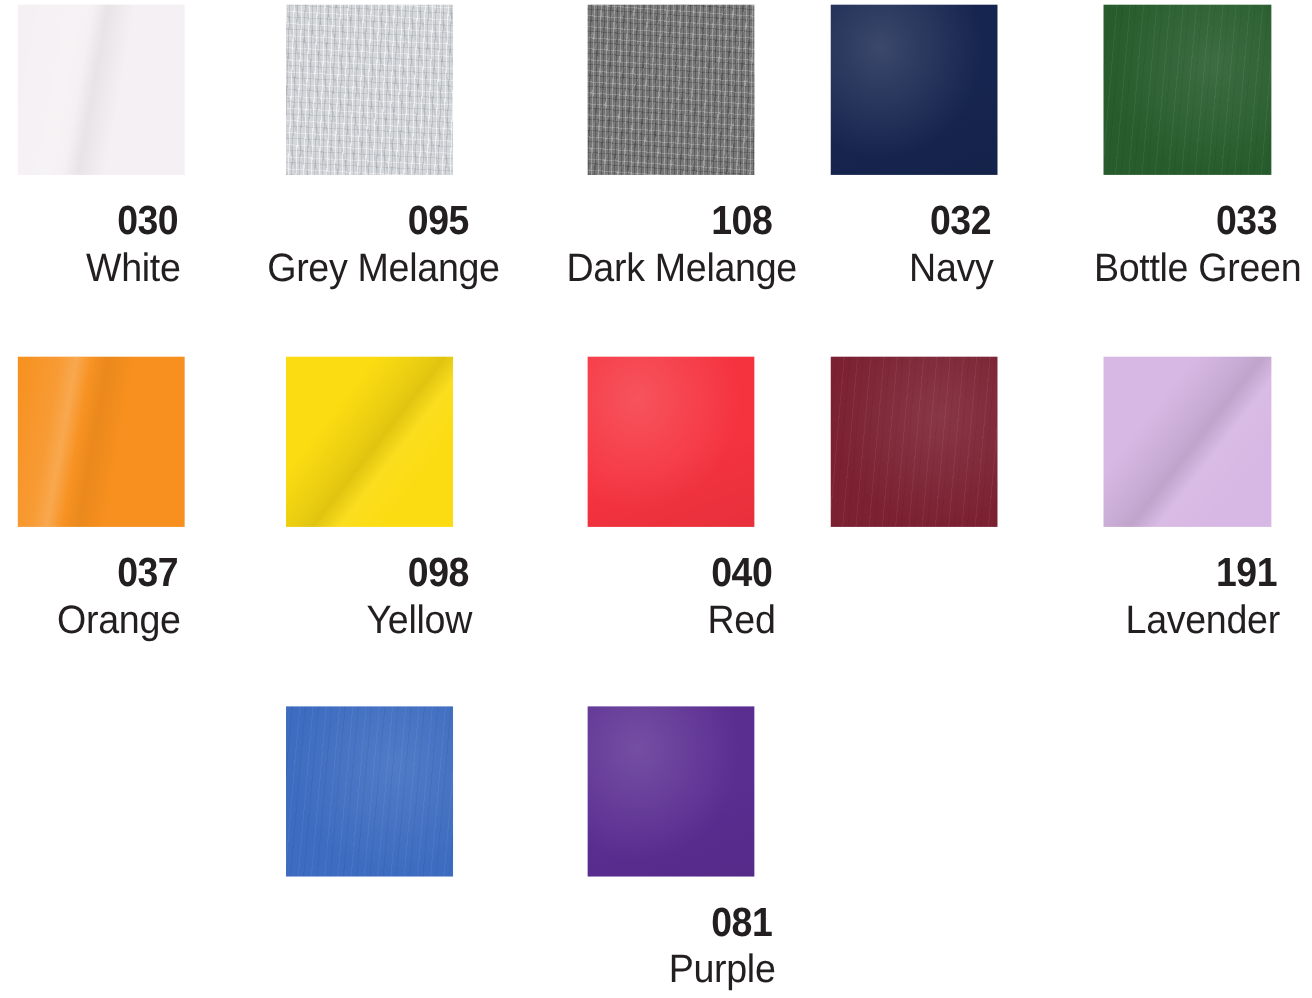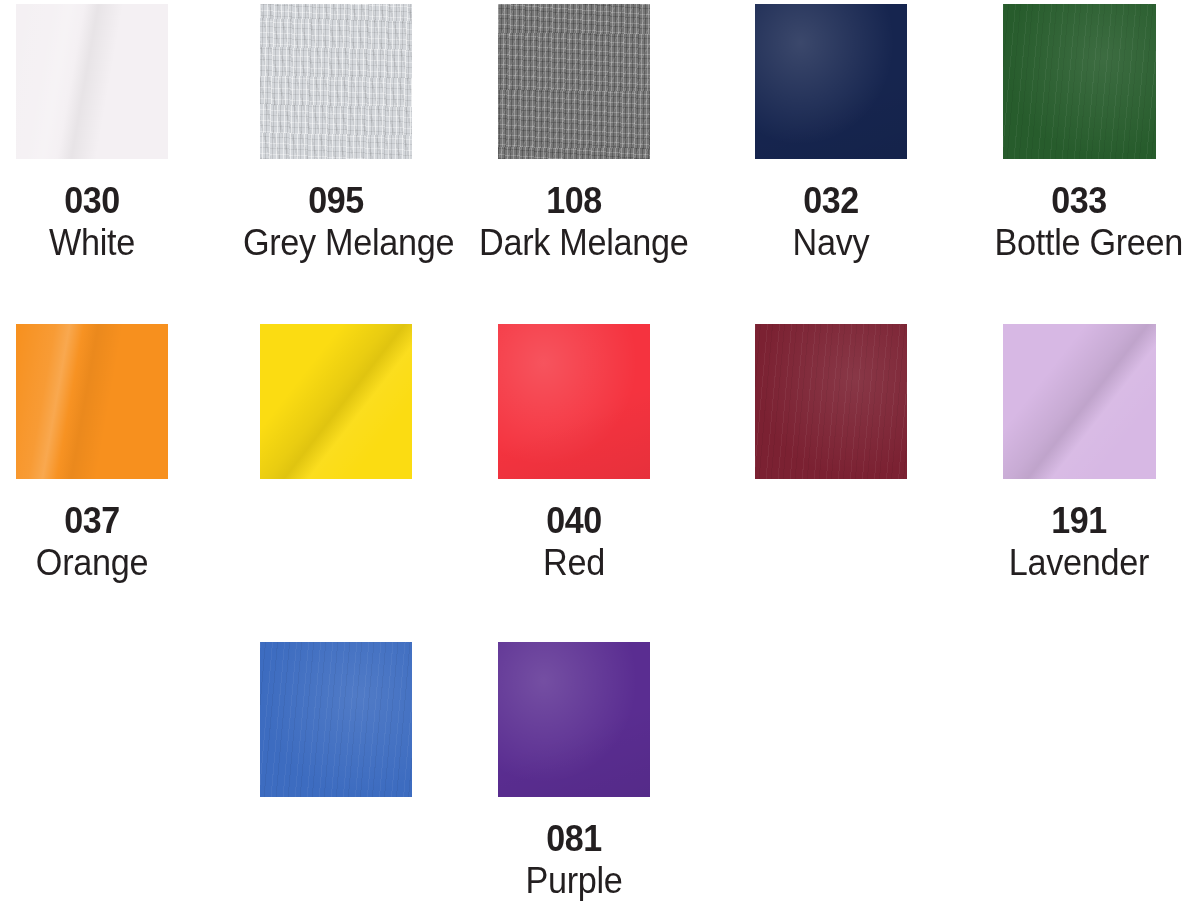--- a/index.html
+++ b/index.html
@@ -22,21 +22,21 @@
   }
 
   .swatch-cell {
     position: absolute;
     width: 248px;
   }
 
   
   .col-0 { left: 16px; }
   .col-1 { left: 260px; }
-  .col-2 { left: 498px; }
+  .col-2 { left: 534px; }
   .col-3 { left: 755px; }
   .col-4 { left: 1003px; }
 
   
   .row-0 { top: 4px; }
   .row-1 { top: 324px; }
   .row-2 { top: 642px; }
 
   .swatch-chip {
     width: 152px;
@@ -131,21 +131,21 @@
         rgba(0,0,0,0.00) 14%,
         rgba(255,255,255,0.22) 26%,
         rgba(0,140,170,0.12) 40%,
         rgba(255,255,255,0.18) 55%,
         rgba(0,0,0,0.00) 72%),
       linear-gradient(180deg, rgba(255,255,255,0.10), rgba(0,0,0,0.04));
   }
 
   .swatch-caption {
     width: 152px;
-    text-align: center;
+    text-align: right;
     margin-top: 22px;
   }
   .col-4 .swatch-caption { width: 178px; margin-left: -13px; }
   .col-2 .swatch-caption { width: 200px; margin-left: -24px; }
   .col-1 .swatch-caption { width: 196px; margin-left: -22px; }
 
   .swatch-code {
     font-family: "Liberation Sans Narrow", "Liberation Sans", sans-serif;
     font-weight: bold;
     font-size: 37px;
@@ -227,20 +227,24 @@
       <div class="swatch-caption">
         <div class="swatch-code">037</div>
         <div class="swatch-name">Orange</div>
       </div>
     </div>
     <div class="swatch-cell col-1 row-1">
       <div class="swatch-chip">
         <div class="chip-base" style="background-color: rgb(251, 220, 18);"></div>
         <div class="chip-tex tex-fold-diag"></div>
       </div>
+      <div class="swatch-caption">
+        <div class="swatch-code">098</div>
+        <div class="swatch-name">Yellow</div>
+      </div>
     </div>
     <div class="swatch-cell col-2 row-1">
       <div class="swatch-chip">
         <div class="chip-base" style="background-color: rgb(245, 51, 63);"></div>
         <div class="chip-tex tex-soft"></div>
       </div>
       <div class="swatch-caption">
         <div class="swatch-code">040</div>
         <div class="swatch-name">Red</div>
       </div>

